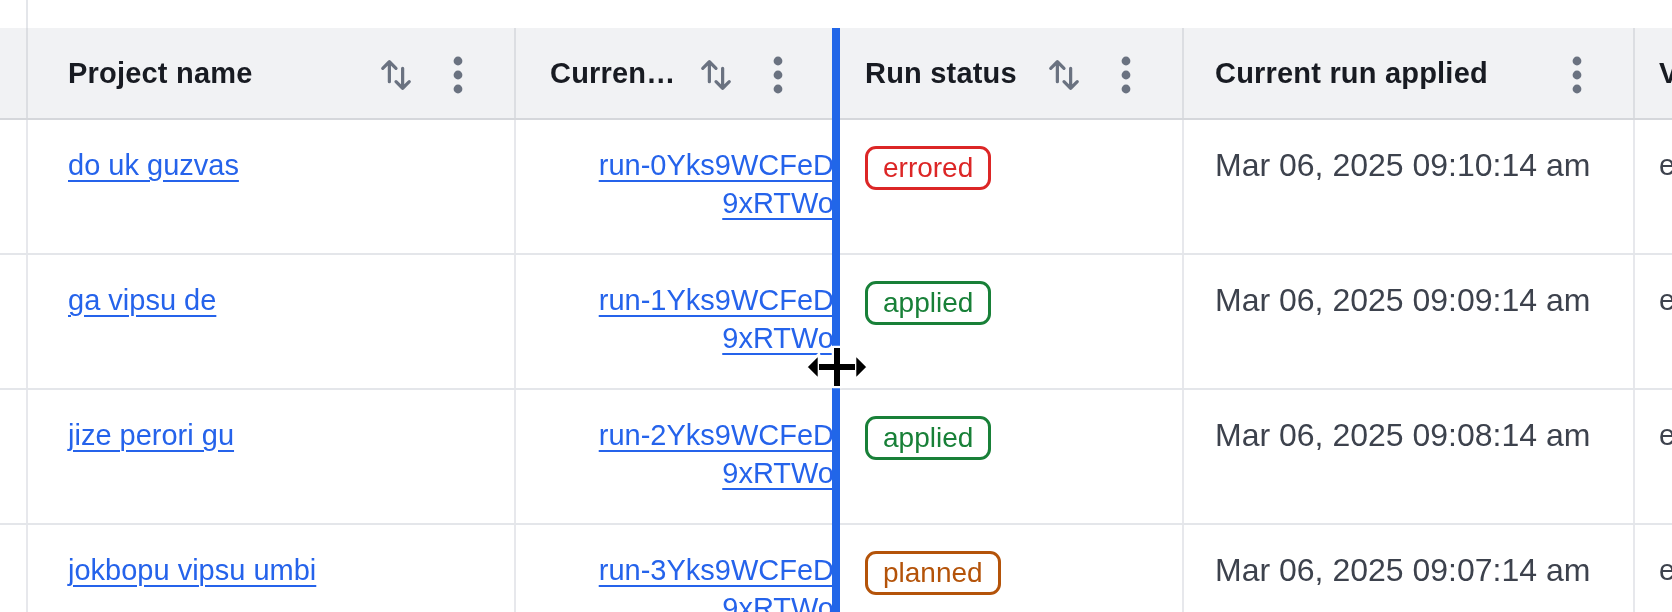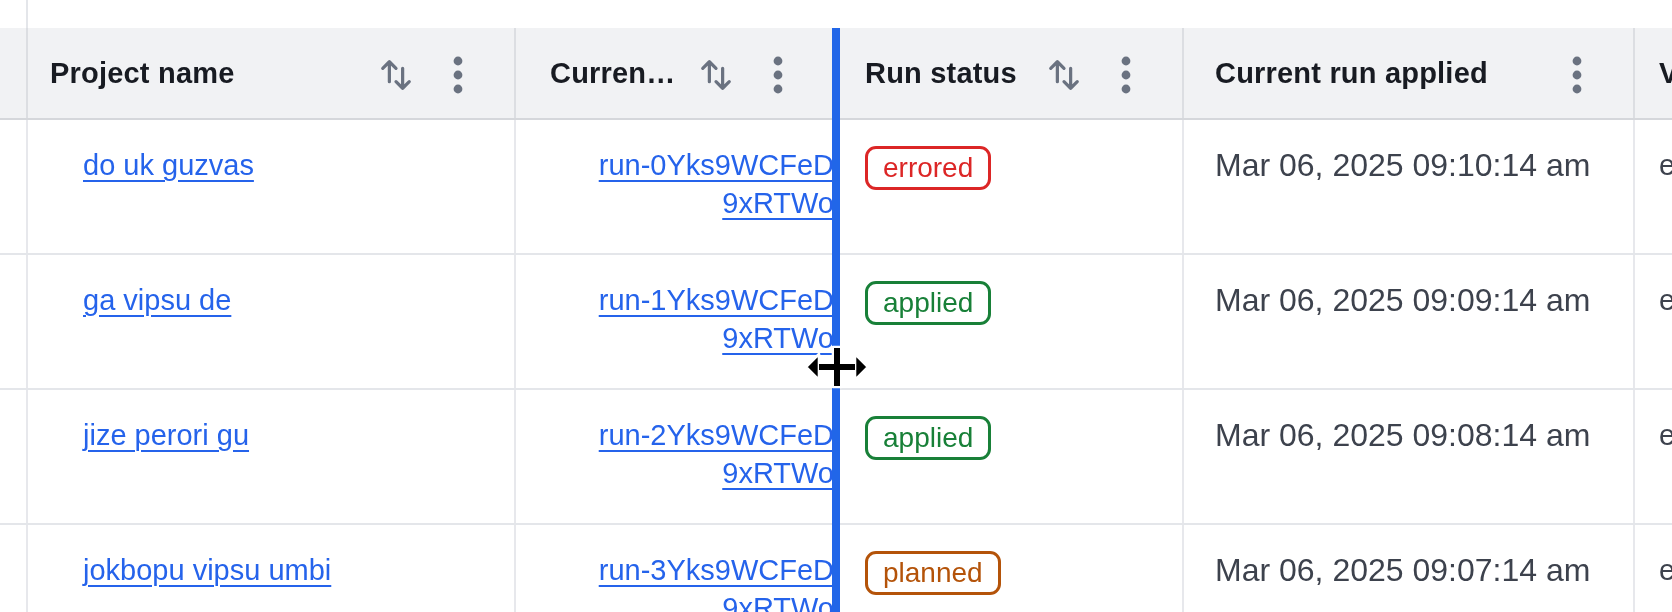--- a/index.html
+++ b/index.html
@@ -21,35 +21,35 @@
   .th-label{
     font-size:29px;font-weight:700;color:#181b22;letter-spacing:.2px;
     white-space:nowrap;overflow:hidden;
   }
   .w-gutter{width:28px;}
   .w-1{width:488px;}
   .w-2{width:320px;}
   .w-3{width:348px;}
   .w-4{width:451px;}
   .w-5{width:265px;border-right:none;}
-  .pad-1{padding-left:22px;}
+  .pad-1{padding-left:40px;}
   .pad-2{padding-left:34px;text-align:right;}
   .pad-3{padding-left:29px;}
   .pad-4{padding-left:31px;}
   .pad-5{padding-left:24px;}
   .sort-icon{position:absolute;right:100px;top:26px;width:36px;height:42px;cursor:pointer;}
   .kebab-icon{position:absolute;right:50px;top:27px;width:12px;height:40px;cursor:pointer;}
   
   .body{position:absolute;top:120px;left:0;width:1900px;z-index:1;}
   .row{display:flex;height:135px;box-sizing:border-box;border-bottom:2px solid #e4e6ea;background:#fff;}
   .td{position:relative;box-sizing:border-box;border-right:2px solid #e7e8ec;padding-top:26px;overflow:hidden;}
   .td.w-5{border-right:none;}
   a.cell-link{
     color:#2563eb;font-size:29px;line-height:38px;text-decoration:underline;
-    text-decoration-thickness:2px;text-underline-offset:5px;cursor:pointer;margin-left:33px;
+    text-decoration-thickness:2px;text-underline-offset:5px;cursor:pointer;
   }
   .run-link{display:inline-block;max-width:245px;word-break:break-all;}
   .status-badge{
     display:inline-block;box-sizing:border-box;border:3px solid currentColor;
     border-radius:11px;background:#ffffff;padding:2px 15px;
     font-size:28px;line-height:34px;font-weight:400;white-space:nowrap;
   }
   .date-text{font-size:32px;line-height:38px;color:#3d424d;white-space:nowrap;}
   .clipped-text{font-size:29px;line-height:38px;color:#3d424d;white-space:nowrap;}
   

